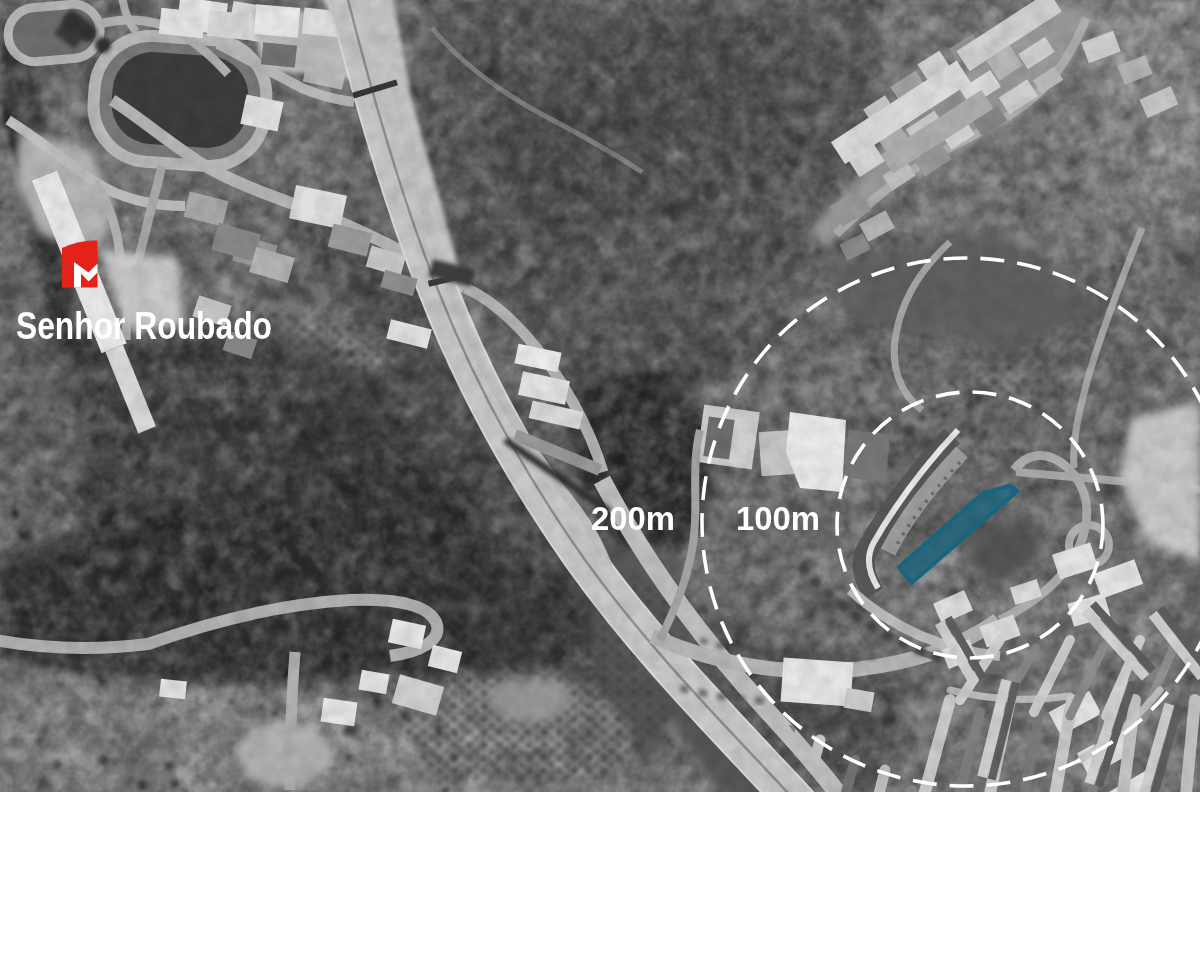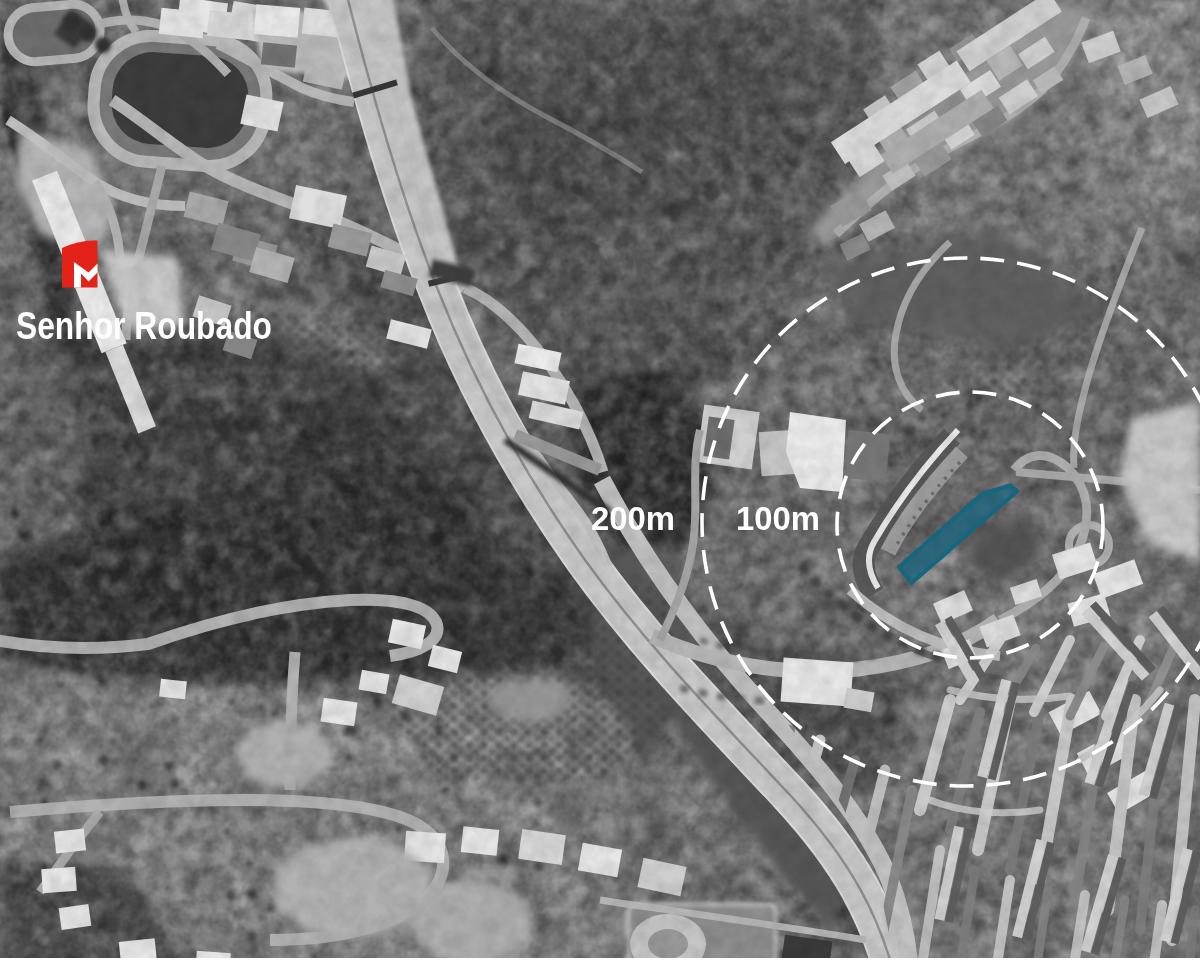--- a/index.html
+++ b/index.html
@@ -1,16 +1,16 @@
 <!DOCTYPE html>
 <html><head>
 <meta charset="utf-8">
 <style>
   html,body{margin:0;padding:0;background:#fff;}
-  #map{position:relative;width:1200px;height:958px;overflow:hidden;background:#86efac;
+  #map{position:relative;width:1200px;height:792px;overflow:hidden;background:#86efac;
        font-family:"Liberation Sans", sans-serif;}
   svg{position:absolute;left:0;top:0;}
 </style>
 </head>
 <body>
 <div id="map">
 <svg width="1200" height="978" viewBox="0 0 1200 978">
 <defs>
   <filter id="b2" x="-30%" y="-30%" width="160%" height="160%">
           <feGaussianBlur stdDeviation="2"></feGaussianBlur>

